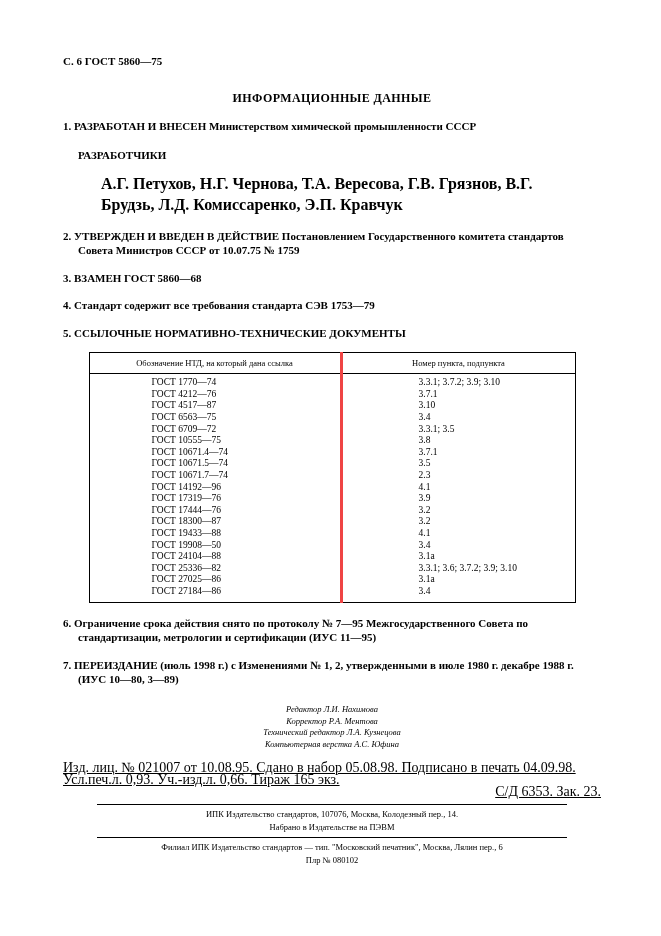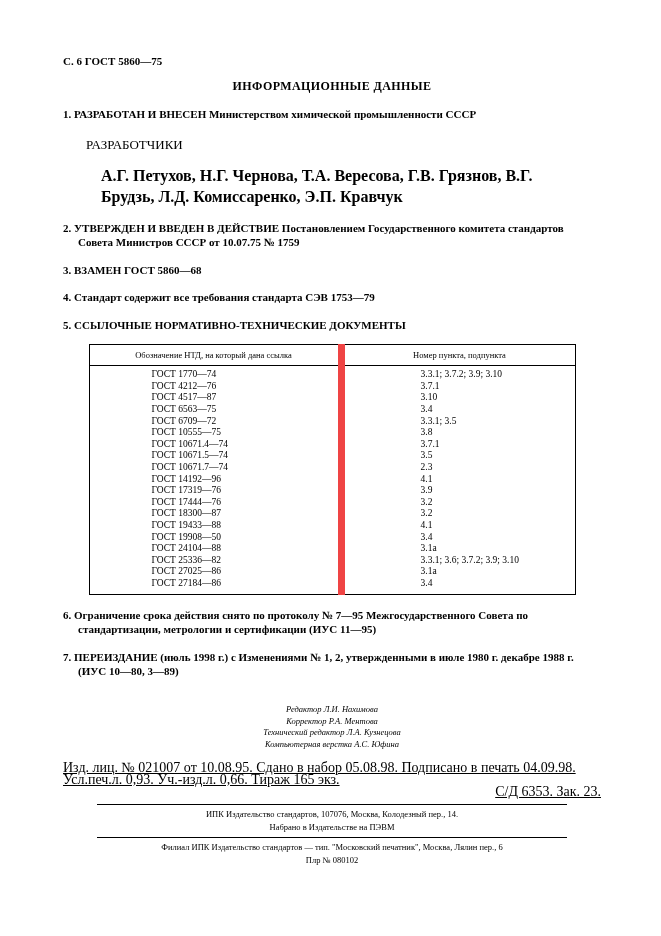--- a/index.html
+++ b/index.html
@@ -13,34 +13,34 @@
   .page {
     width: 661px; height: 936px;
     padding: 55px 60px 70px 63px;
     display: flex; flex-direction: column;
     overflow: hidden;
   }
   .running-header {
     font-size: 11px; font-weight: bold;
   }
   .doc-title {
-    margin: 12px 0 0 0;
+    margin: 24px 0 0 0;
     text-align: center;
     font-size: 12px; font-weight: bold;
     letter-spacing: 0.4px;
   }
   .item {
     margin-top: 13px;
     font-size: 11px; font-weight: bold;
     line-height: 1.32;
     padding-left: 15px; text-indent: -15px;
   }
   .developers-heading {
-    margin: 15px 0 0 23px;
-    font-size: 13px; font-weight: normal;
+    margin: 15px 0 0 15px;
+    font-size: 11px; font-weight: bold;
   }
   .developers {
     margin: 12px 18px 0 38px;
     font-size: 16px; font-weight: bold;
     line-height: 1.35;
   }
   table.ntd-table {
     margin: 12px auto 0 auto;
     width: 487px;
     border-collapse: collapse;
@@ -49,21 +49,21 @@
   }
   .ntd-table th {
     font-weight: normal;
     font-size: 8.5px;
     text-align: center;
     padding: 5px 4px;
     border-bottom: 1px solid #000;
   }
   .ntd-table th:first-child,
   .ntd-table td:first-child {
-    border-right: 7px solid #ef4444;
+    border-right: 3px solid #ef4444;
     width: 252px;
   }
   .ntd-table td {
     font-size: 9.5px;
     line-height: 11.6px;
     padding: 0;
     white-space: nowrap;
     overflow: hidden;
   }
   .ntd-table td.col-gost { padding-left: 62px; }

